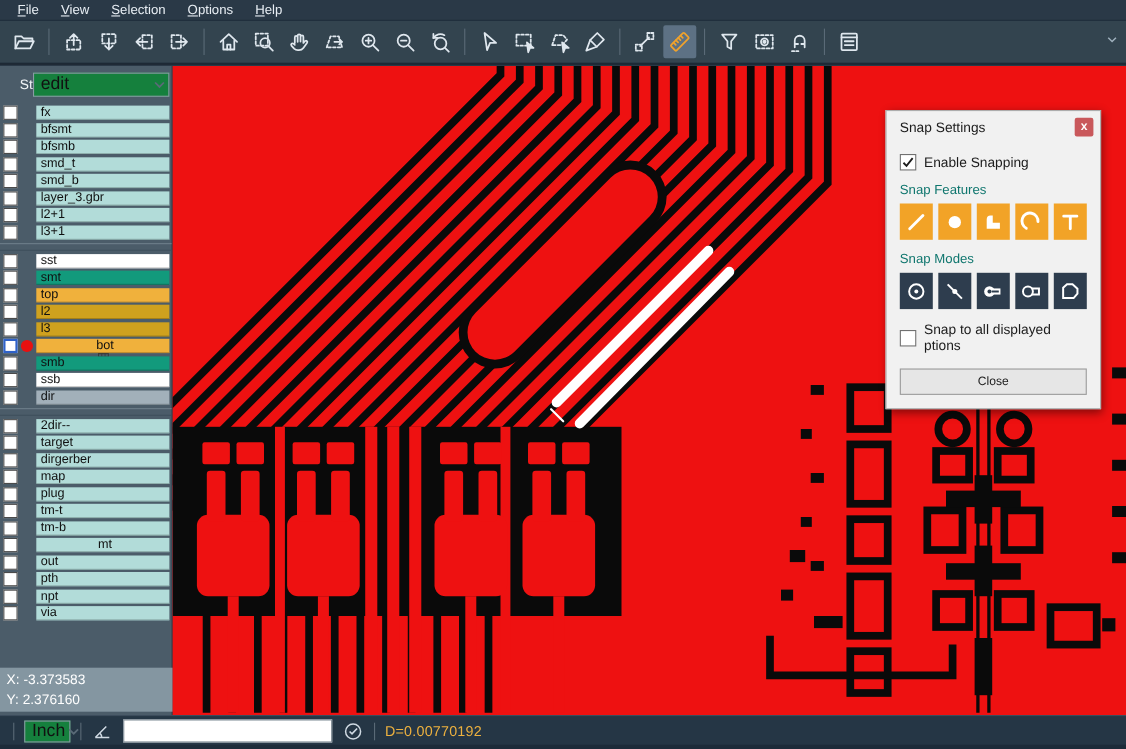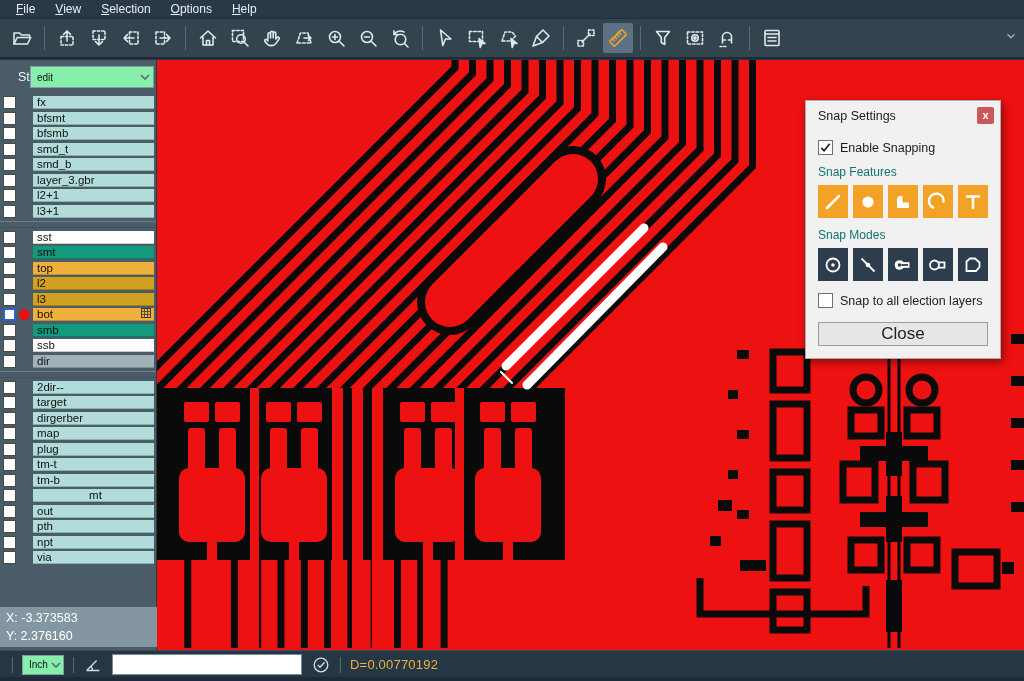--- a/index.html
+++ b/index.html
@@ -25,22 +25,22 @@
   #tb-overflow { margin-left:auto; margin-right:6px; color:#9fb0bd; }
 
   
   #main { position:absolute; top:60px; left:0; width:1024px; height:590px; }
 
   
   #sidebar { position:absolute; left:0; top:0; width:157px; height:590px;
              background:#4b5c69; border-right:1px solid #2a3845; padding-top:6px; }
   #steprow { display:flex; align-items:center; margin:0 0 8px 0; }
   #steplabel { color:#f0f4f7; font-size:12.5px; width:30px; padding-left:18px; }
-  .selbox { background:#86efac; border:1px solid #8a9aa5; height:22px; display:flex;
-            align-items:center; justify-content:space-between; font-size:10px; color:#111;
+  .selbox { background:#15803d; border:1px solid #8a9aa5; height:22px; display:flex;
+            align-items:center; justify-content:space-between; font-size:16px; color:#111;
             padding-left:6px; }
   #stepsel { flex:1; margin-right:2px; }
   .chev { width:16px; height:16px; color:#5a6a77; flex:none; }
 
   .lrow { display:flex; align-items:center; height:13px; margin:0 2px 2.5px 3px; position:relative; }
   .lcheck { width:13px; height:13px; background:#fff; border:1.5px solid #4a4a4a; flex:none; }
   .lcheck.sel { border:2px solid #2f62c8; }
   .ldot { position:absolute; left:16px; top:1px; width:11px; height:11px; border-radius:50%;
           background:#e81010; z-index:2; }
   .lbar { margin-left:17px; flex:1; height:13px; font-size:11.5px; line-height:13px;
@@ -73,21 +73,21 @@
   .ckbox svg { width:13px; height:13px; color:#1c1c1c; }
   .slabel { font-size:12px; color:#0f766e; margin:10px 0 6px 0; }
   .btnrow { display:flex; gap:5px; }
   .fbtn,.mbtn { width:33px; height:33px; display:flex; align-items:center; justify-content:center;
                 border:none; }
   .fbtn { background:#f2a327; }
   .mbtn { background:#2e3d4e; }
   .fbtn svg,.mbtn svg { width:22px; height:22px; color:#fff; }
   #alllayers { margin-top:12px; }
   #closebtn { margin-top:10px; width:100%; height:24px; background:#e6e6e6;
-              border:1px solid #9c9c9c; font-size:17px; color:#222;
+              border:1px solid #9c9c9c; font-size:11px; color:#222;
               font-family:"Liberation Sans",sans-serif; }
 
   
   #statusbar { position:absolute; left:0; top:650px; width:1024px; height:31px;
                background:#253645; border-top:1px solid #3c4c5c;
                box-shadow:inset 0 -4px #1d2b39; display:flex; align-items:center;
                gap:9px; padding:0 0 3px 12px; }
   .ssep { width:1px; height:16px; background:#5a6a77; }
   #unitsel { width:42px; height:20px; }
   #angleic,#applyic { width:20px; height:20px; color:#cfd9e2; }
@@ -390,21 +390,21 @@
           </div>
           <div class="lrow">
             <span class="lcheck"></span>
             <div class="lbar" style="background: rgb(207, 161, 30);">
               <span class="glabel">l3</span>
             </div>
           </div>
           <div class="lrow">
             <span class="lcheck sel"></span>
             <span class="ldot"></span>
-            <div class="lbar" style="background: rgb(240, 177, 60);">
+            <div class="lbar" style="background: rgb(240, 177, 60); flex-direction: column;">
               <span class="glabel">bot</span>
               <span><svg class="gridic" viewBox="0 0 10 10">
                   <rect x="0.5" y="0.5" width="9" height="9" fill="none" stroke="currentColor"></rect>
                   <path d="M0.5,3.5 h9 M0.5,6.5 h9 M3.5,0.5 v9 M6.5,0.5 v9" stroke="currentColor" stroke-width="0.8"></path>
                 </svg></span>
             </div>
           </div>
           <div class="lrow">
             <span class="lcheck"></span>
             <div class="lbar" style="background: rgb(18, 154, 124);">
@@ -690,21 +690,21 @@
                   <path d="M4.5,17 V7.5 L8,4.5 H13 L17.5,8.5 V13 L14,17 Z" fill="none" stroke="currentColor" stroke-width="1.8"></path>
                 </svg>
               </div>
             </div>
           <div class="ckrow" id="alllayers">
             <span class="ckbox" id="allck">
               <svg viewBox="0 0 14 14" style="visibility: hidden;">
                   <path d="M2.5,7.5 L5.5,10.5 L11.5,3" fill="none" stroke="currentColor" stroke-width="1.8"></path>
                 </svg>
             </span>
-            <span>Snap to all election layers</span>
+            <span>Snap to all displayed ptions</span>
           </div>
           <button id="closebtn">Close</button>
         </div>
       </div>
     </div>
   </div>
 
   <div id="statusbar">
     <div class="ssep"></div>
     <div class="selbox" id="unitsel">

